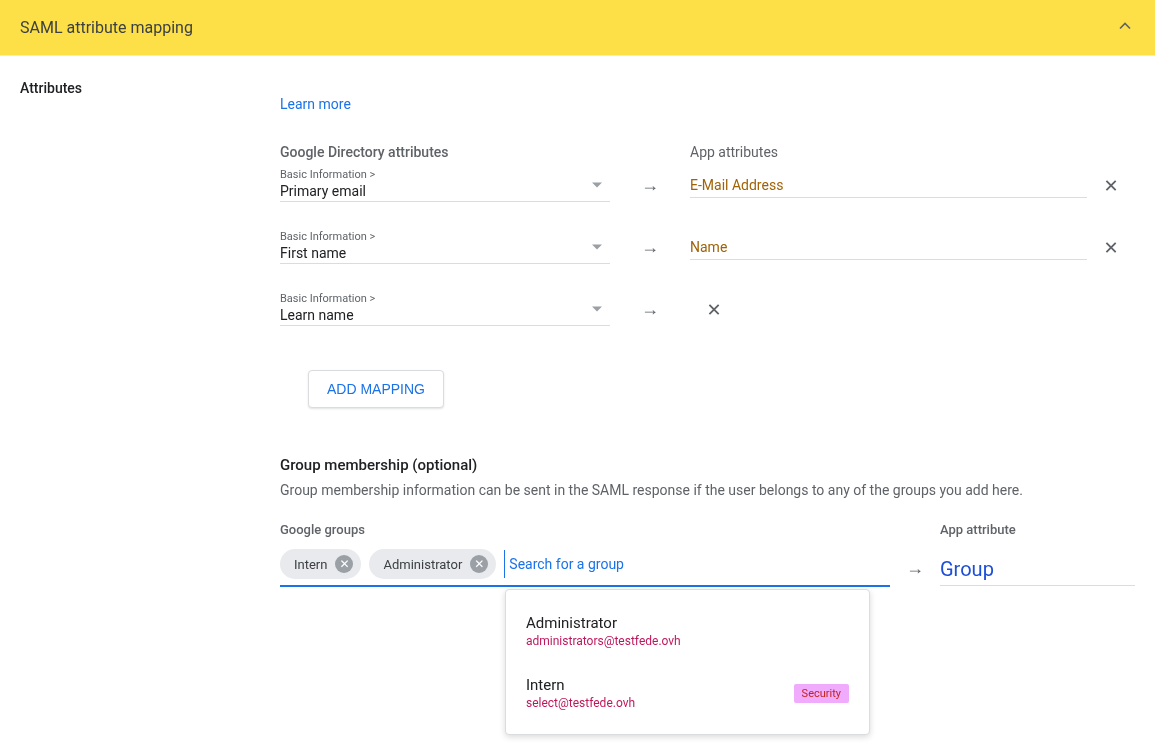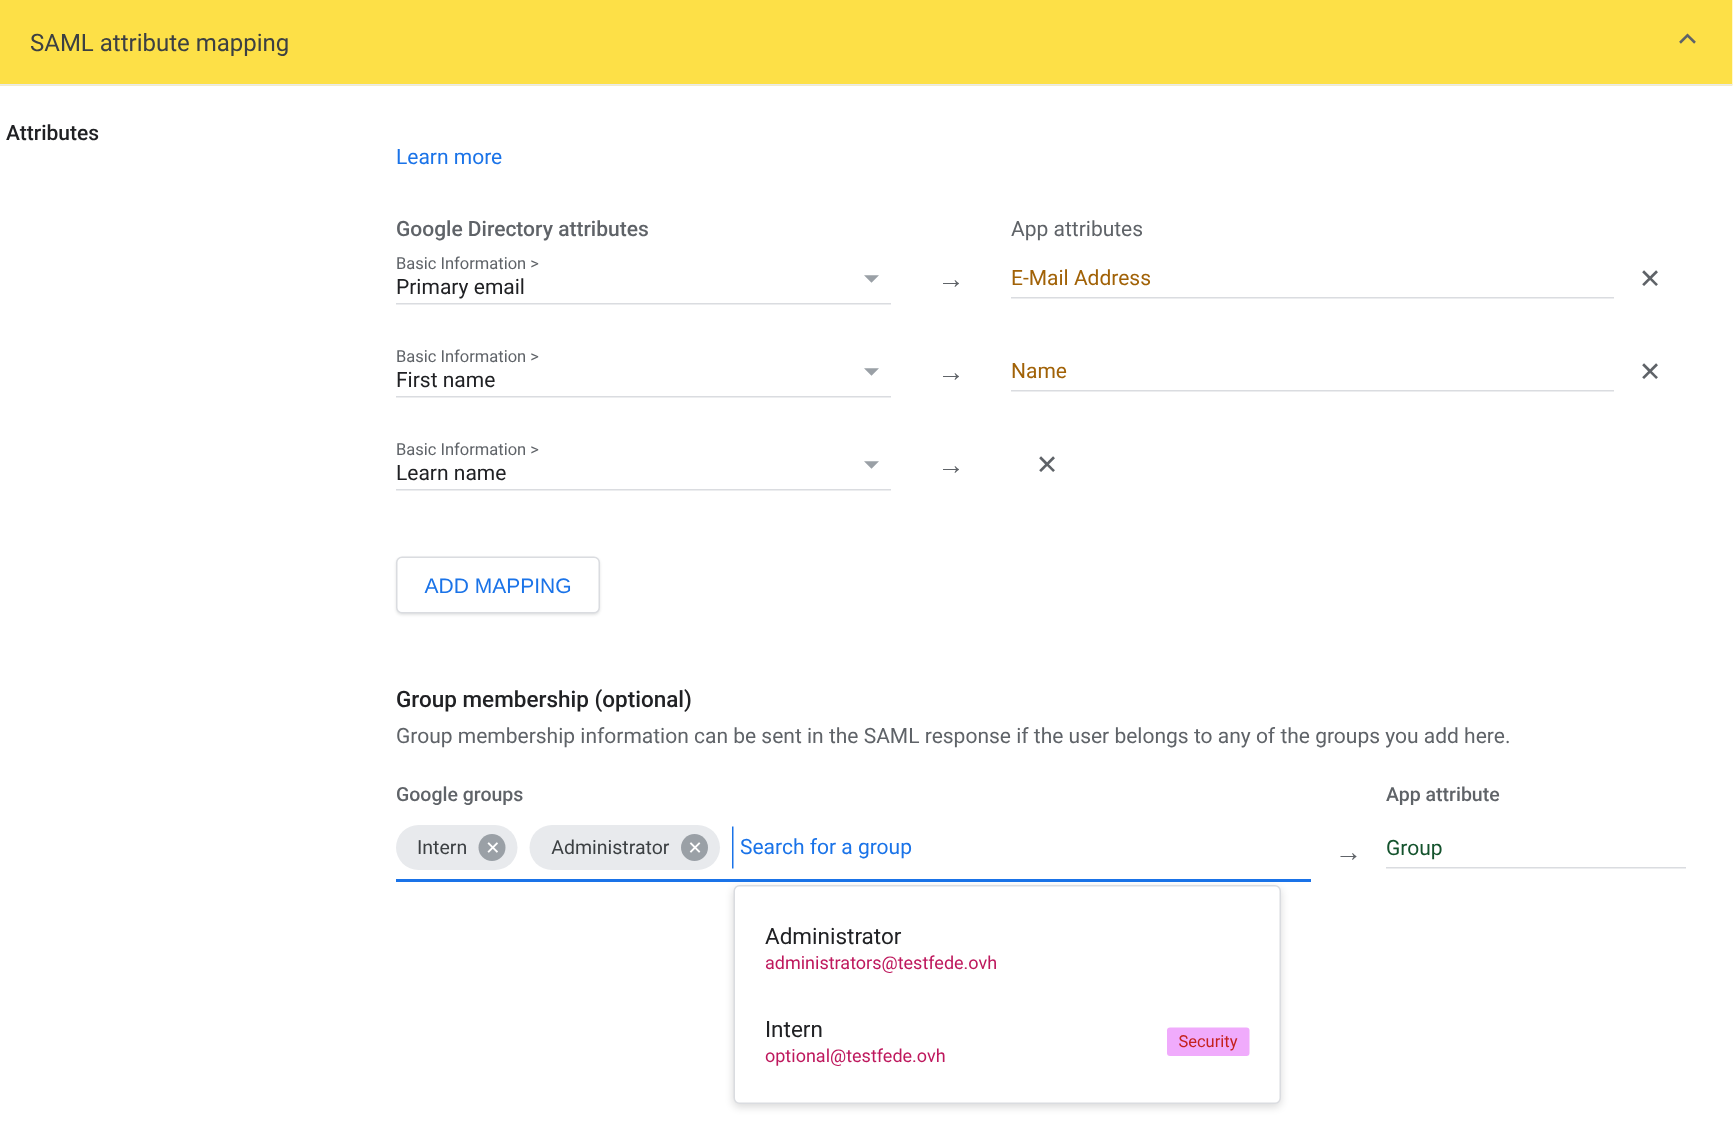--- a/index.html
+++ b/index.html
@@ -28,21 +28,21 @@
       color: #3c4043;
     }
     .chevron-up {
       width: 20px;
       height: 20px;
       color: #5f6368;
       cursor: pointer;
     }
     .content {
       display: flex;
-      padding: 24px 4px;
+      padding: 24px 20px;
     }
     .side-label {
       width: 260px;
       flex-shrink: 0;
     }
     .side-label-text {
       font-size: 14px;
       font-weight: 500;
       color: #202124;
     }
@@ -152,20 +152,21 @@
       border-radius: 4px;
       padding: 10px 18px;
       color: #1a73e8;
       font-weight: 500;
       font-size: 14px;
       cursor: pointer;
       background: #fff;
       text-transform: uppercase;
       box-shadow: 0 1px 2px rgba(60,64,67,.15);
       margin-top: 16px;
+      margin-left: 28px;
     }
     .group-section {
       margin-top: 48px;
     }
     .group-title {
       font-size: 15px;
       font-weight: 500;
       color: #202124;
       margin-bottom: 8px;
     }
@@ -255,24 +256,24 @@
       padding-top: 8px;
     }
     .group-attr-field {
       flex: 1;
       border-bottom: 1px solid #dadce0;
       padding: 8px 0 4px 0;
     }
     .group-attr-field input {
       border: none;
       outline: none;
-      font-size: 14px;
+      font-size: 20px;
       width: 100%;
       font-family: inherit;
-      color: #14532d;
+      color: #1d4ed8;
       background: transparent;
     }
     .dropdown-panel {
       position: absolute;
       top: 40px;
       left: 225px;
       width: 365px;
       background: #fff;
       border: 1px solid #dadce0;
       border-radius: 4px;
@@ -420,21 +421,21 @@
             <div class="dropdown-item">
               <div class="dropdown-item-inner">
                 <div class="dd-name">Administrator</div>
                 <div class="dd-email">administrators@testfede.ovh</div>
               </div>
             </div>
             <div class="dropdown-spacer"></div>
             <div class="dropdown-item">
               <div class="dropdown-item-inner">
                 <div class="dd-name">Intern</div>
-                <div class="dd-email">optional@testfede.ovh</div>
+                <div class="dd-email">select@testfede.ovh</div>
               </div>
               <span class="security-badge">Security</span>
             </div>
           </div>
         </div>
 
         <div class="group-arrow">→</div>
 
         <div class="group-attr-field">
           <input type="text" value="Group" style="">

